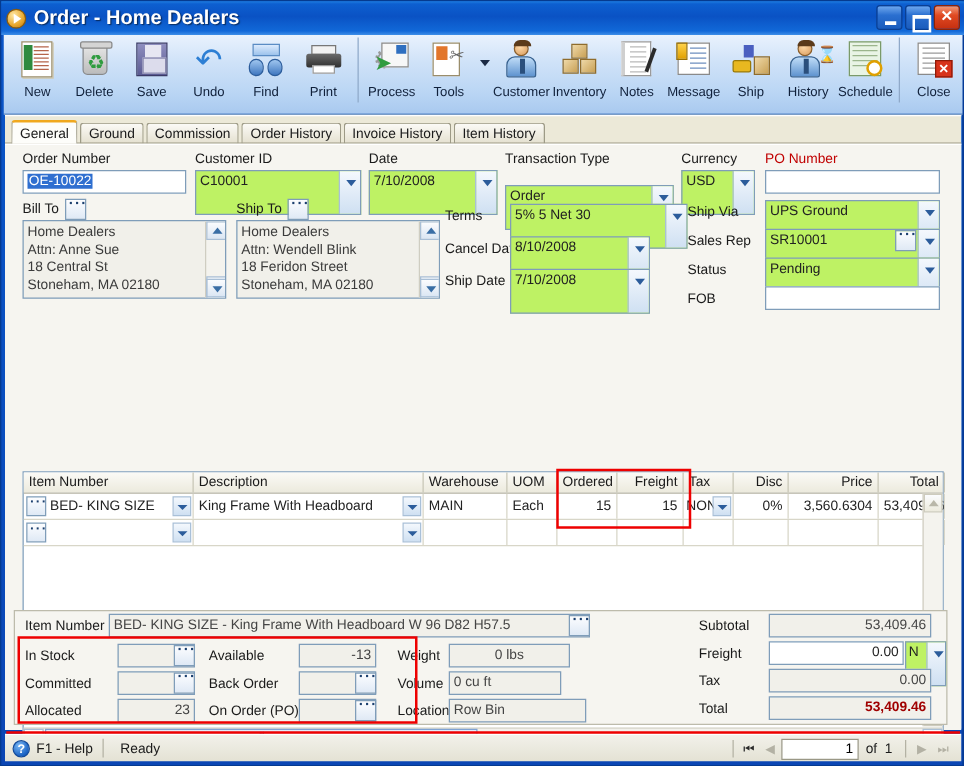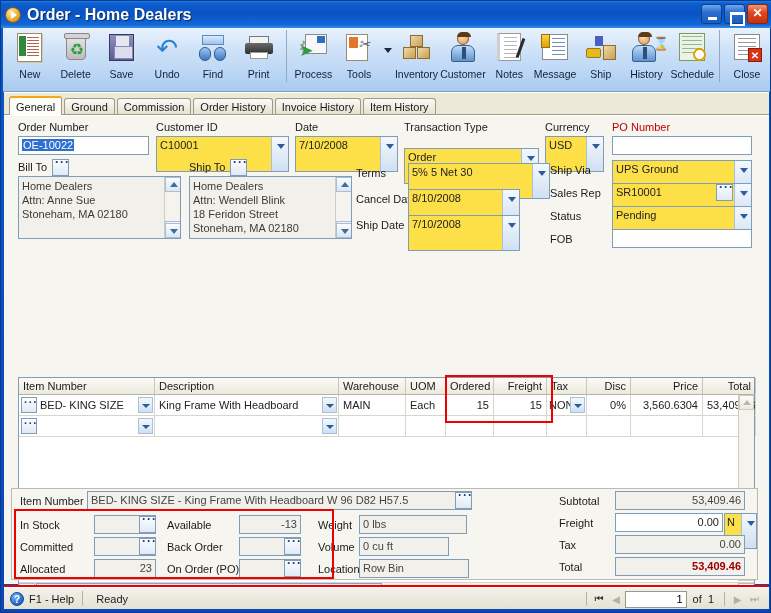--- a/index.html
+++ b/index.html
@@ -177,21 +177,21 @@
   .lbl.red { color:#c00000; }
   .fld {
     position:absolute; background:#fff; border:1px solid #7f9db9;
     font-size:11px; color:#222; padding:1px 3px; line-height:15px; height:19px; overflow:hidden;
     white-space:nowrap;
   }
   .fld.ro { background:#f1f0ea; color:#444; }
   .fld.right { text-align:right; }
   .fld.sel { background:#fff; }
   .fld.sel .selv { background:#2f6fd0; color:#fff; padding:0 1px; }
-  .combo { position:absolute; height:36px; border:1px solid #7f9db9; background:#fde047; }
+  .combo { position:absolute; height:36px; border:1px solid #7f9db9; background:#bef264; }
   .combo .cv { position:absolute; left:0; top:0; right:17px; bottom:0; padding:1px 3px;
                font-size:11px; color:#222; line-height:15px; overflow:hidden; white-space:nowrap; }
   .combo .cb { position:absolute; right:0; top:0; width:17px; bottom:0;
                background:linear-gradient(180deg,#f4f8fd,#cfe0f2); border-left:1px solid #a9c0d8;
                cursor:pointer; }
   .combo .cb:after { content:""; position:absolute; left:5px; top:7px;
                      border-left:4px solid transparent; border-right:4px solid transparent;
                      border-top:5px solid #2b5c9b; }
   .ellip {
     width:17px; height:17px; border:1px solid #7f9db9; background:linear-gradient(180deg,#fcfdff,#dfe9f5);
@@ -384,36 +384,36 @@
         <span class="i-tools">
             <b></b>
             <i>✂</i>
           </span>
       </span>
       <span class="tl">Tools</span>
     </div>
     <div class="tcaret"></div>
     <div class="tbtn">
       <span class="ti">
+        <span class="i-person">
+            <b></b>
+            <i></i>
+          </span>
+      </span>
+      <span class="tl">Customer</span>
+    </div>
+    <div class="tbtn">
+      <span class="ti">
         <span class="i-boxes">
             <i></i>
             <i></i>
             <i></i>
           </span>
       </span>
       <span class="tl">Inventory</span>
-    </div>
-    <div class="tbtn">
-      <span class="ti">
-        <span class="i-person">
-            <b></b>
-            <i></i>
-          </span>
-      </span>
-      <span class="tl">Customer</span>
     </div>
     <div class="tbtn">
       <span class="ti">
         <span class="i-notes">
             <i>
               <s></s>
               <s></s>
               <s></s>
               <s></s>
               <s></s>
@@ -533,20 +533,21 @@
         <span class="cb"></span>
       </div>
       <div class="fld" style="left:608px; top:20px; width:140px;"></div>
 
       <div class="lbl" style="left:14px; top:45px;">Bill To</div>
       <span class="ellip" style="position:absolute; left:48px; top:43px;"></span>
       <div class="memo" style="left:14px; top:60px; width:163px; height:63px;">
         <div class="mtxt">
           <div>Home Dealers</div>
           <div>Attn: Anne Sue</div>
+          <div>18 Central St</div>
           <div>Stoneham, MA 02180</div>
         </div>
         <div class="msb">
           <span class="sbbtn up"></span>
           <span class="sbthumb"></span>
           <span class="sbbtn dn"></span>
         </div>
       </div>
 
       <div class="lbl" style="left:185px; top:45px;">Ship To</div>
@@ -695,21 +696,21 @@
 
     <div class="lbl" style="left:155px; top:52px;">Back Order</div>
     <div class="fld ro right" style="left:227px; top:48px; width:62px;">0</div>
     <span class="ellip" style="position:absolute; left:272px; top:49px;"></span>
 
     <div class="lbl" style="left:155px; top:74px;">On Order (PO)</div>
     <div class="fld ro right" style="left:227px; top:70px; width:62px;">0</div>
     <span class="ellip" style="position:absolute; left:272px; top:71px;"></span>
 
     <div class="lbl" style="left:306px; top:30px;">Weight</div>
-    <div class="fld ro" style="left:347px; top:26px; width:108px;">0 lbs</div>
+    <div class="fld ro" style="left:347px; top:26px; width:97px;text-align:center;">0 lbs</div>
     <div class="lbl" style="left:306px; top:52px;">Volume</div>
     <div class="fld ro" style="left:347px; top:48px; width:90px;">0 cu ft</div>
     <div class="lbl" style="left:306px; top:74px;">Location</div>
     <div class="fld ro" style="left:347px; top:70px; width:110px;">Row  Bin</div>
 
     <div class="lbl" style="left:547px; top:6px;">Subtotal</div>
     <div class="fld ro right" style="left:603px; top:2px; width:130px;">53,409.46</div>
 
     <div class="lbl" style="left:547px; top:28px;">Freight</div>
     <div class="fld right" style="left:603px; top:24px; width:108px;">0.00</div>

